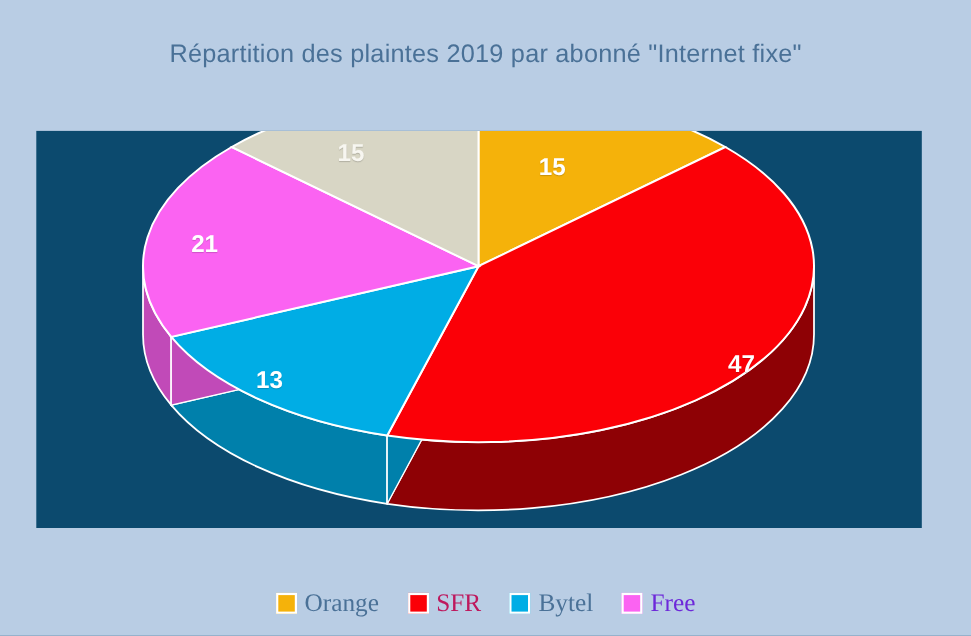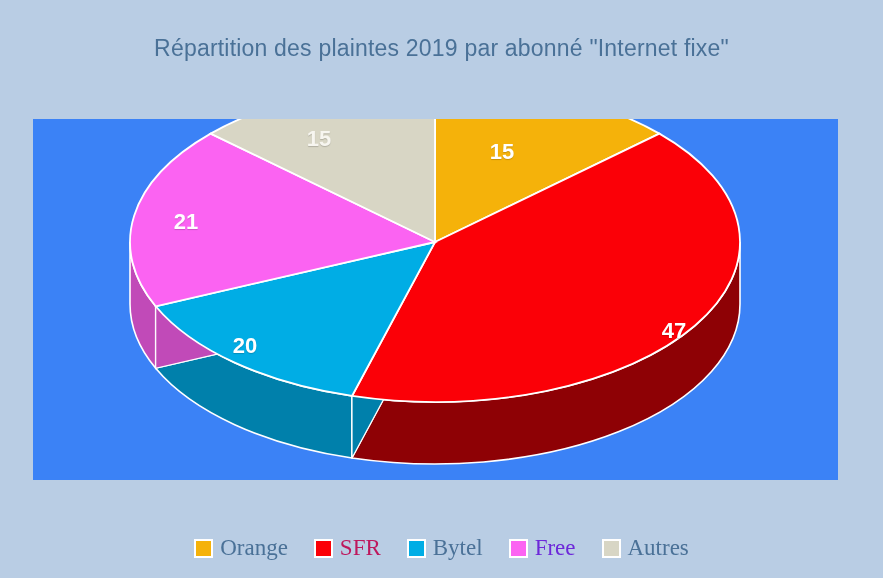--- a/index.html
+++ b/index.html
@@ -61,21 +61,21 @@
     font-size:23px;color:#4a7197;white-space:nowrap;font-family:Liberation Serif, serif;
   }
 </style>
 </head>
 <body style="background: rgb(185, 205, 228);">
 
 <div id="root">
 
   <div id="chart-title" style="color: rgb(74, 113, 151);">Répartition des plaintes 2019 par abonné "Internet fixe"</div>
 
-  <div id="plot-area" style="background: #3b82f6; text-align: right;">
+  <div id="plot-area" style="background: #0c4a6e; text-align: right;">
 
     <div id="pie-wrap">
       <svg id="pie-svg" width="805" height="361" viewBox="0 0 805 361">
           <g>
             <path d="M 707.00 123.00 A 305 160 0 0 1 319.01 276.96 L 319.01 338.96 A 305 160 0 0 0 707.00 185.00 Z" fill="#8e0105" stroke="#ffffff" stroke-width="1.6"></path>
             <path d="M 319.01 276.96 A 305 160 0 0 1 122.69 187.27 L 122.69 249.27 A 305 160 0 0 0 319.01 338.96 Z" fill="#0080ab" stroke="#ffffff" stroke-width="1.6"></path>
             <path d="M 122.69 187.27 A 305 160 0 0 1 97.00 123.00 L 97.00 185.00 A 305 160 0 0 0 122.69 249.27 Z" fill="#c14ab8" stroke="#ffffff" stroke-width="1.6"></path>
             <path d="M 402 123 L 319.01 276.96 L 319.01 338.96 L 402 185.00 Z" fill="#8e0105" stroke="#ffffff" stroke-width="1.2"></path>
             <path d="M 402 123 L 319.01 276.96 L 319.01 338.96 L 402 185.00 Z" fill="#0080ab" stroke="#ffffff" stroke-width="1.2"></path>
             <path d="M 402 123 L 122.69 187.27 L 122.69 249.27 L 402 185.00 Z" fill="#0080ab" stroke="#ffffff" stroke-width="1.2"></path>
@@ -86,21 +86,21 @@
             <path d="M 402 123 L 626.40 14.63 A 305 160 0 0 1 319.01 276.96 Z" fill="#fb0007" stroke="#ffffff" stroke-width="1.8"></path>
             <path d="M 402 123 L 319.01 276.96 A 305 160 0 0 1 122.69 187.27 Z" fill="#00ade5" stroke="#ffffff" stroke-width="1.8"></path>
             <path d="M 402 123 L 122.69 187.27 A 305 160 0 0 1 177.60 14.63 Z" fill="#fb63f2" stroke="#ffffff" stroke-width="1.8"></path>
             <path d="M 402 123 L 177.60 14.63 A 305 160 0 0 1 402.00 -37.00 Z" fill="#d8d6c5" stroke="#ffffff" stroke-width="1.8"></path>
           </g>
         </svg>
     </div>
 
     <div class="slice-label" style="left:469px;top:33px;">15</div>
     <div class="slice-label" style="left:641px;top:212px;">47</div>
-    <div class="slice-label" style="left:212px;top:227px;">20</div>
+    <div class="slice-label" style="left:212px;top:227px;">13</div>
     <div class="slice-label" style="left:153px;top:103px;">21</div>
     <div class="slice-label dim" style="left:286px;top:20px;">15</div>
 
   </div>
 
   <div id="legend">
     <div class="legend-item">
       <span class="legend-swatch" style="background: rgb(245, 178, 10);"></span>
       <span class="legend-label" style="color: rgb(74, 113, 151);">Orange</span>
     </div>
@@ -109,19 +109,15 @@
       <span class="legend-label" style="color: #be185d;">SFR</span>
     </div>
     <div class="legend-item">
       <span class="legend-swatch" style="background: rgb(0, 173, 229);"></span>
       <span class="legend-label" style="color: rgb(74, 113, 151);">Bytel</span>
     </div>
     <div class="legend-item">
       <span class="legend-swatch" style="background: rgb(251, 99, 242);"></span>
       <span class="legend-label" style="color: #6d28d9;">Free</span>
     </div>
-    <div class="legend-item">
-      <span class="legend-swatch" style="background: rgb(216, 214, 197);"></span>
-      <span class="legend-label" style="color: rgb(74, 113, 151);">Autres</span>
-    </div>
   </div>
 
 </div>
 
 </body></html>

